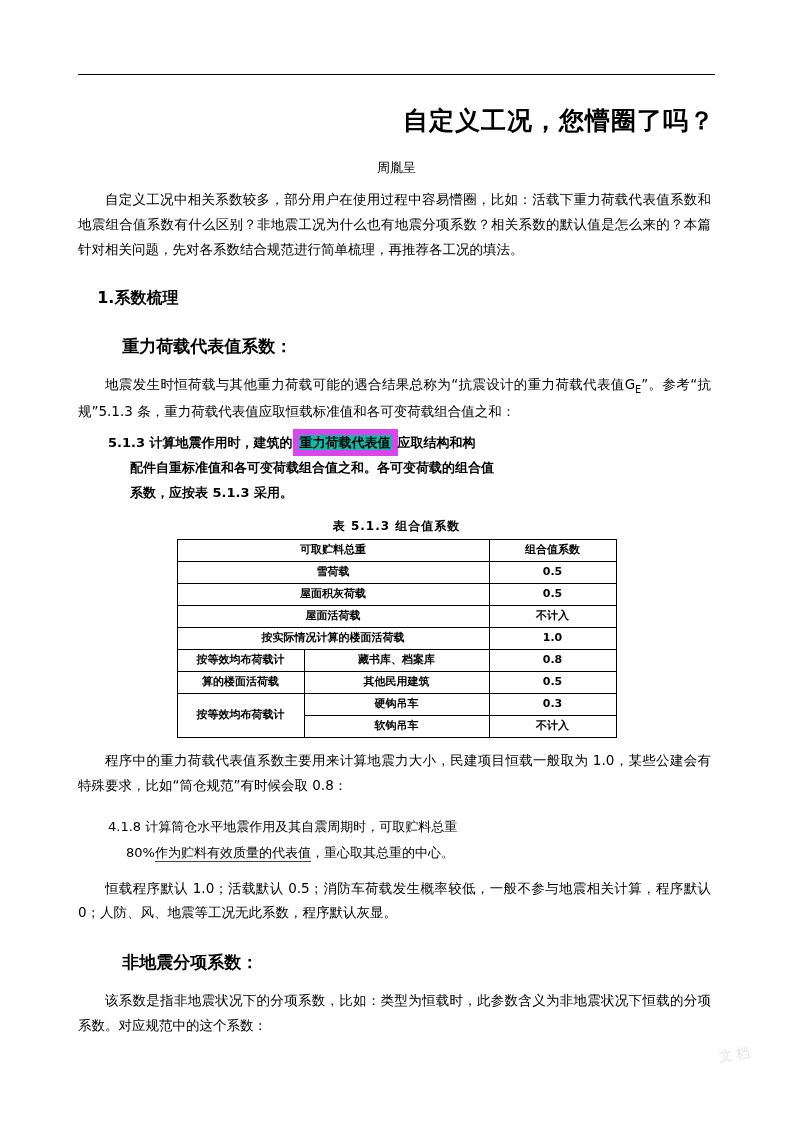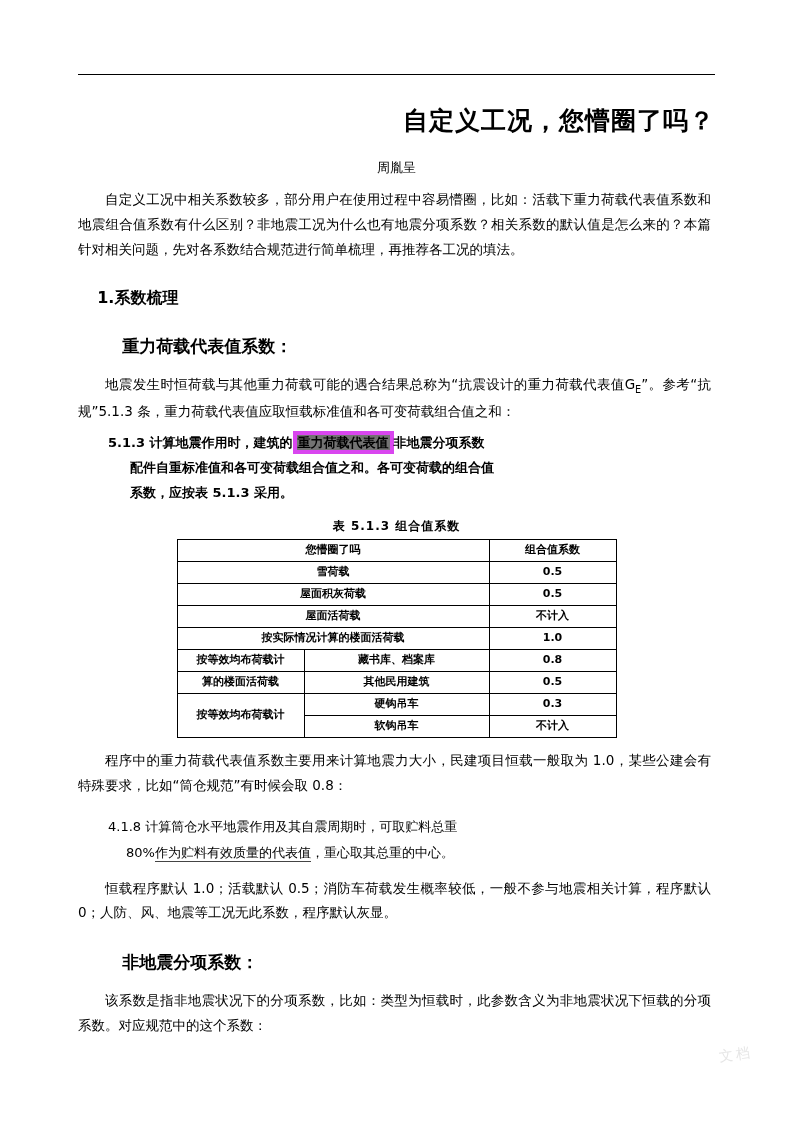--- a/index.html
+++ b/index.html
@@ -78,23 +78,23 @@
     margin: 4px 0 6px 0;
     padding-left: 30px;
   }
   .quote-block .line {
     white-space: nowrap;
   }
   .quote-block .indent1 {
     padding-left: 22px;
   }
   .hl-box {
-    border: 4px solid #d946ef;
+    border: 6px solid #d946ef;
     padding: 0 1px;
-    background: #737373;
+    background: #14b8a6;
   }
   .quote-block-2 {
     font-family: "DejaVu Sans", sans-serif;
     font-size: 13px;
     line-height: 2.0;
     margin: 16px 0 10px 0;
     padding-left: 30px;
   }
   .quote-block-2 .indent1 {
     padding-left: 18px;
@@ -165,31 +165,31 @@
 
     <p class="body-text">自定义工况中相关系数较多，部分用户在使用过程中容易懵圈，比如：活载下重力荷载代表值系数和地震组合值系数有什么区别？非地震工况为什么也有地震分项系数？相关系数的默认值是怎么来的？本篇针对相关问题，先对各系数结合规范进行简单梳理，再推荐各工况的填法。</p>
 
     <h2 class="section">1.系数梳理</h2>
 
     <h3 class="subsection">重力荷载代表值系数：</h3>
 
     <p class="body-text"><span>地震发生时恒荷载与其他重力荷载可能的遇合结果总称为“抗震设计的重力荷载代表值G</span><sub>E</sub><span>”。参考“抗规”5.1.3 条，重力荷载代表值应取恒载标准值和各可变荷载组合值之和：</span></p>
 
     <div class="quote-block">
-      <div class="line"><span>5.1.3  计算地震作用时，建筑的</span><span class="hl-box">重力荷载代表值</span><span>非地震分项系数</span></div>
+      <div class="line"><span>5.1.3  计算地震作用时，建筑的</span><span class="hl-box">重力荷载代表值</span><span>应取结构和构</span></div>
       <div class="line indent1">配件自重标准值和各可变荷载组合值之和。各可变荷载的组合值</div>
       <div class="line indent1">系数，应按表 5.1.3 采用。</div>
     </div>
 
     <div class="table-wrap">
       <div class="table-caption">表 5.1.3   组合值系数</div>
       <table class="coef">
         <thead>
           <tr>
-            <th colspan="2">您懵圈了吗</th>
+            <th colspan="2">可取贮料总重</th>
             <th>组合值系数</th>
           </tr>
         </thead>
         <tbody>
           <tr>
             <td colspan="2">雪荷载</td>
             <td class="val">0.5</td>
           </tr>
           <tr>
             <td colspan="2">屋面积灰荷载</td>

